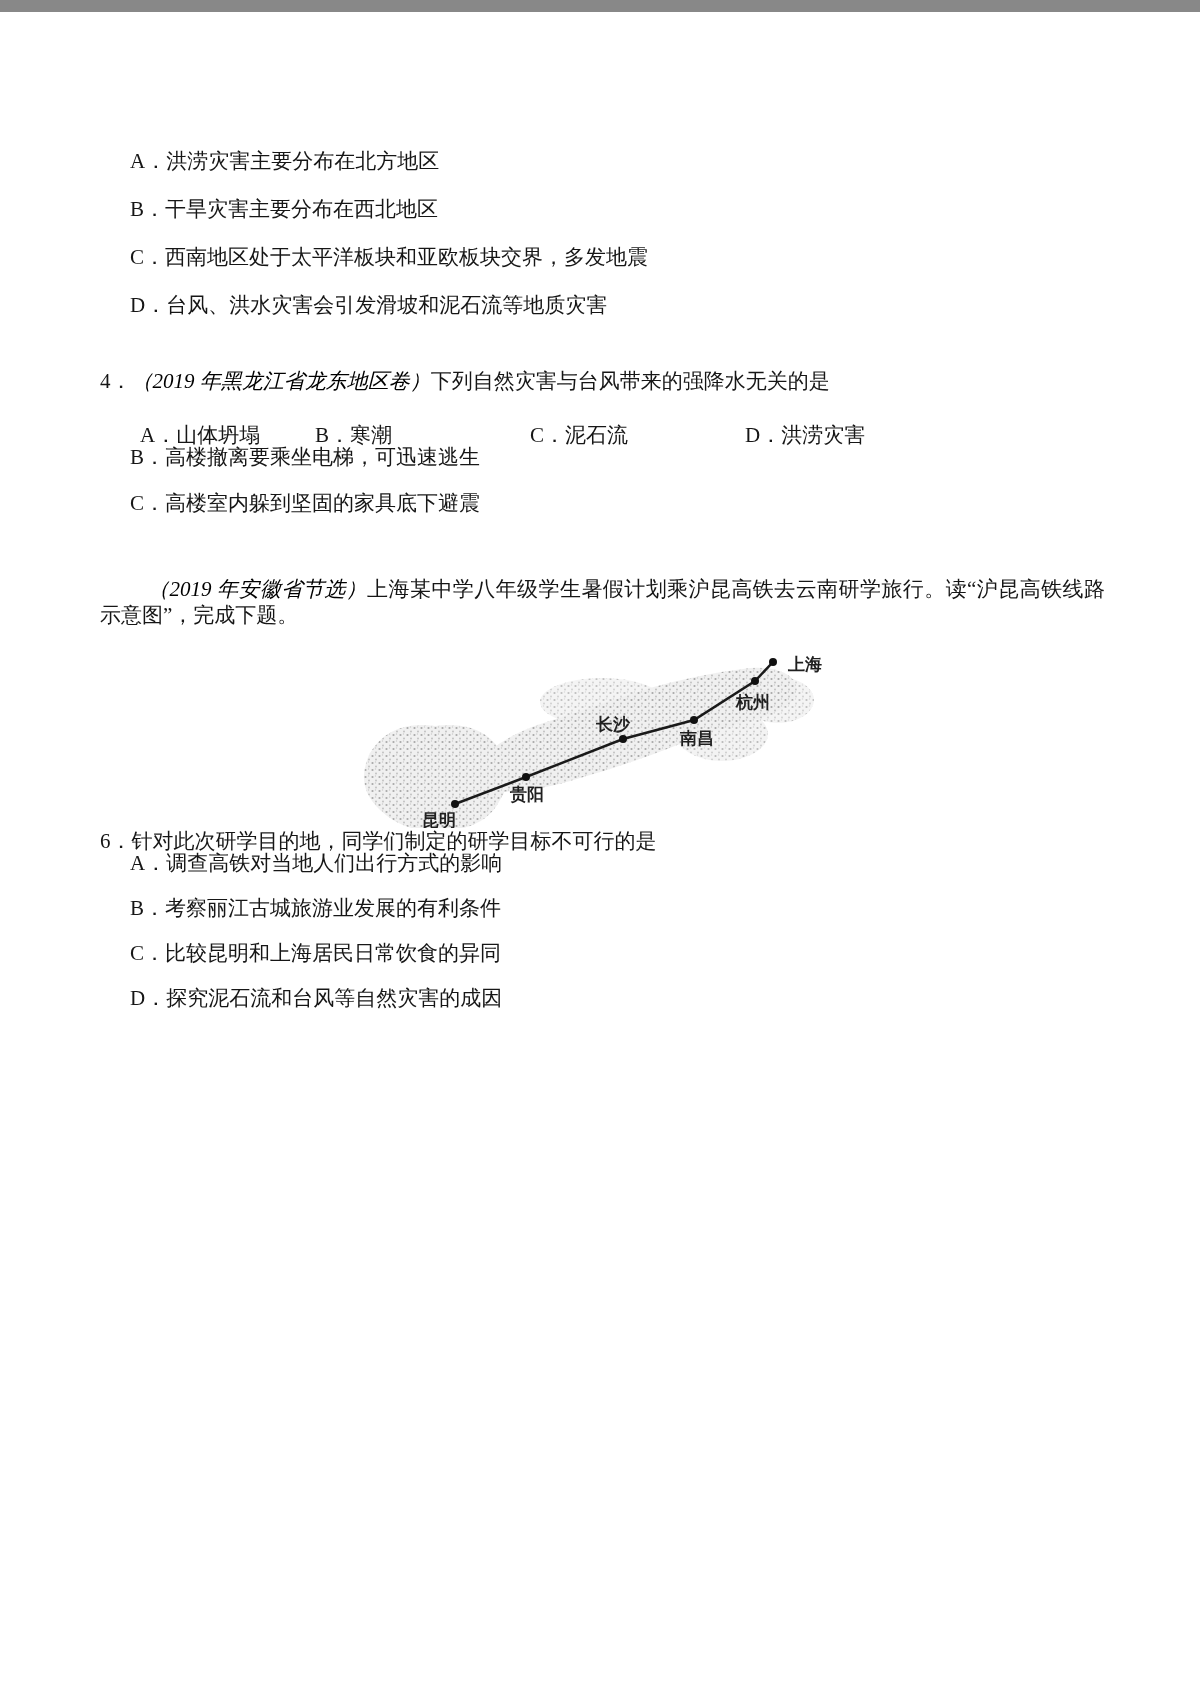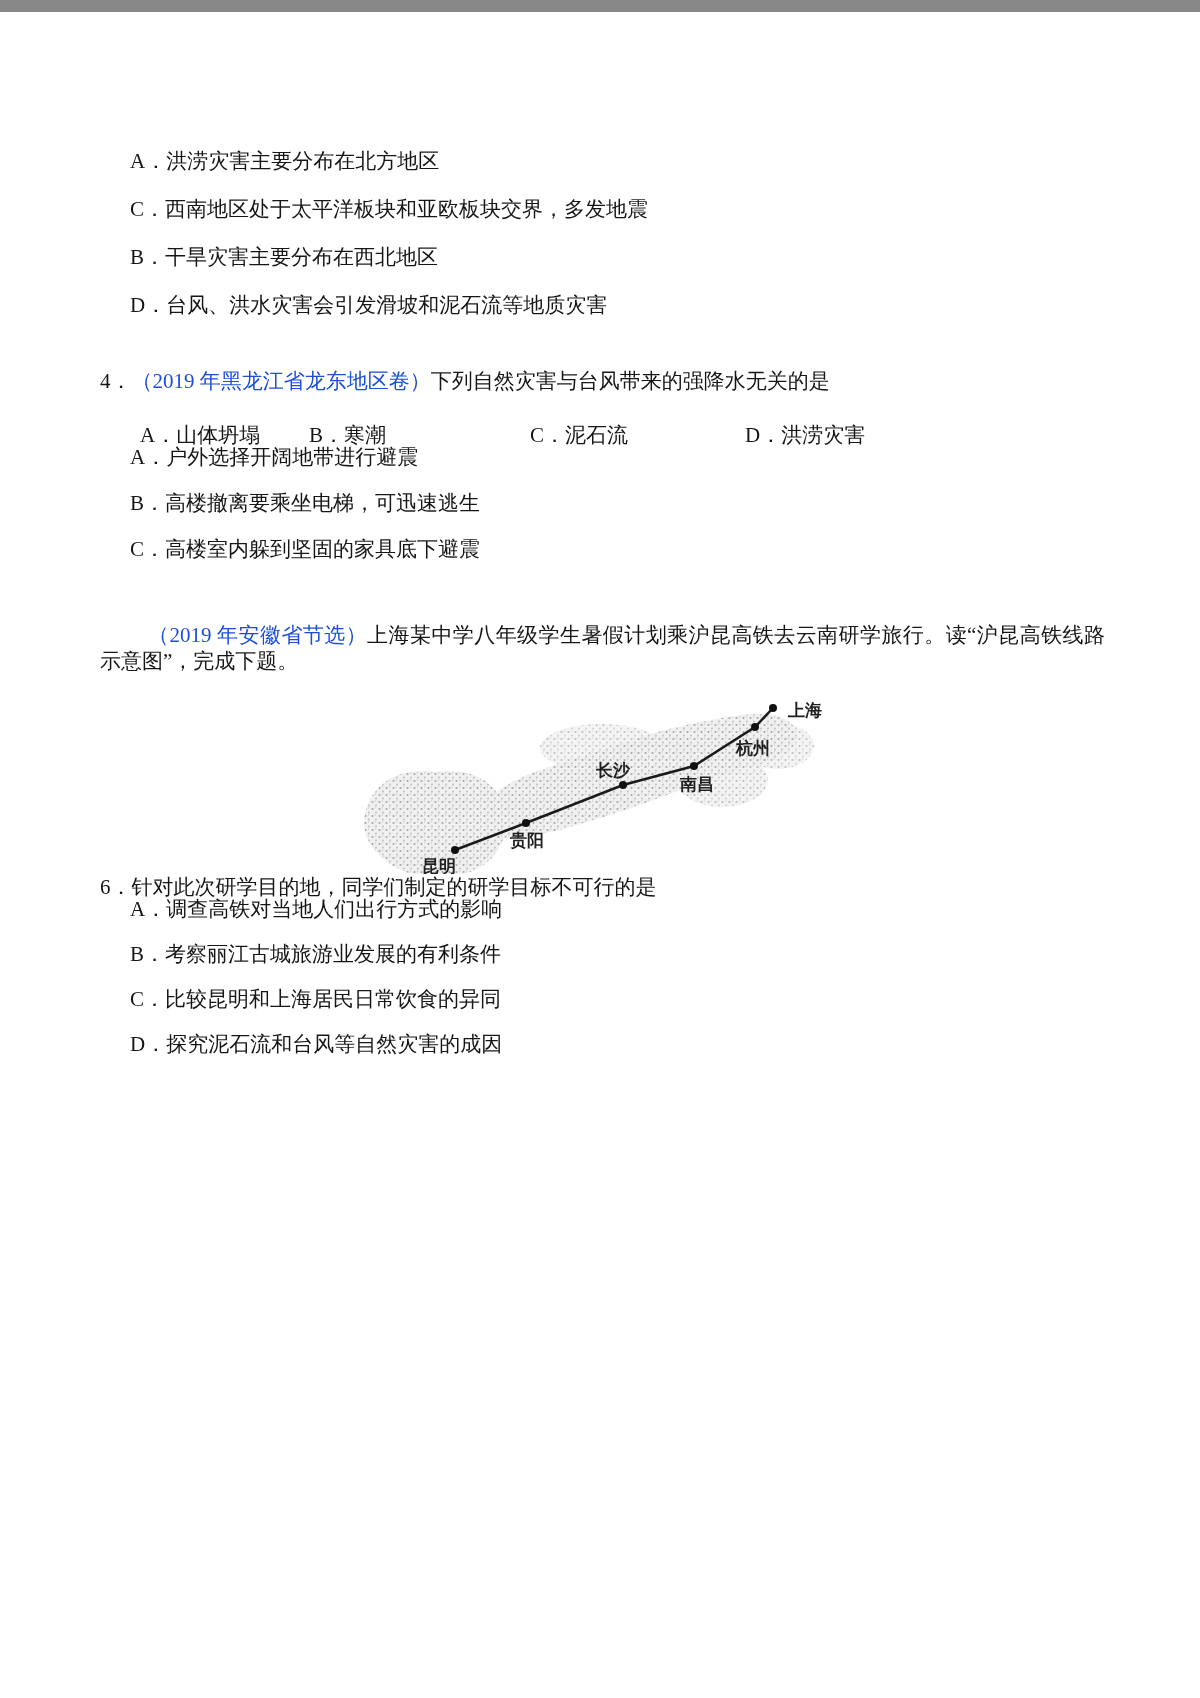--- a/index.html
+++ b/index.html
@@ -12,59 +12,58 @@
   .content{padding:138px 95px 0 100px;}
   ul.option-list{list-style:none;margin:0;padding:0;}
   ul.option-list li{line-height:22px;padding-left:30px;}
   ul.q3 li{margin-bottom:26px;}
   ul.q5 li{margin-bottom:24px;}
   ul.q6 li{margin-bottom:23px;}
   .qheading{line-height:22px;}
   .q4-heading{margin-top:54px;}
   .q5-heading{margin-top:103px;}
   .q6-heading{margin-top:2px;}
-  .red{color:#1d4ed8;}
+  .red{color:#000000;font-style:italic;}
   .inline-options{position:relative;height:22px;margin-top:32px;}
   .inline-options span{position:absolute;top:0;line-height:22px;white-space:nowrap;}
   .inline-options .optA{left:40px;}
-  .inline-options .optB{left:209px;}
+  .inline-options .optB{left:215px;}
   .inline-options .optC{left:430px;}
   .inline-options .optD{left:645px;}
   .q5-list{margin-top:26px;}
   .q6-list{margin-top:24px;}
   .passage{margin-top:62px;line-height:26px;text-align:justify;text-indent:48px;}
   .map-wrap{margin-left:250px;margin-top:0;}
   .map-wrap svg{display:block;}
   .city-label{font-family:"Liberation Sans","DejaVu Sans",sans-serif;font-weight:bold;font-size:17px;fill:#1f1f1f;}
 </style>
 </head>
 <body>
 
 <div class="page">
   <div class="content">
 
     <ul class="option-list q3">
       <li>A．洪涝灾害主要分布在北方地区</li>
+      <li>B．干旱灾害主要分布在西北地区</li>
       <li>C．西南地区处于太平洋板块和亚欧板块交界，多发地震</li>
-      <li>B．干旱灾害主要分布在西北地区</li>
       <li>D．台风、洪水灾害会引发滑坡和泥石流等地质灾害</li>
     </ul>
 
     <div class="qheading q4-heading">
       <span>4．</span><span class="red">（2019 年黑龙江省龙东地区卷）</span><span>下列自然灾害与台风带来的强降水无关的是</span>
     </div>
     <div class="inline-options">
       <span class="optA">A．山体坍塌</span>
       <span class="optB">B．寒潮</span>
       <span class="optC">C．泥石流</span>
       <span class="optD">D．洪涝灾害</span>
     </div>
 
     <ul class="option-list q5 q5-list">
-      <li>A．户外选择开阔地带进行避震</li>
       <li>B．高楼撤离要乘坐电梯，可迅速逃生</li>
       <li>C．高楼室内躲到坚固的家具底下避震</li>
     </ul>
 
     <div class="passage">
       <span class="red">（2019 年安徽省节选）</span><span>上海某中学八年级学生暑假计划乘沪昆高铁去云南研学旅行。读“沪昆高铁线路示意图”，完成下题。</span>
     </div>
 
     <div class="map-wrap">
       <svg width="490" height="200" viewBox="0 0 490 200">

